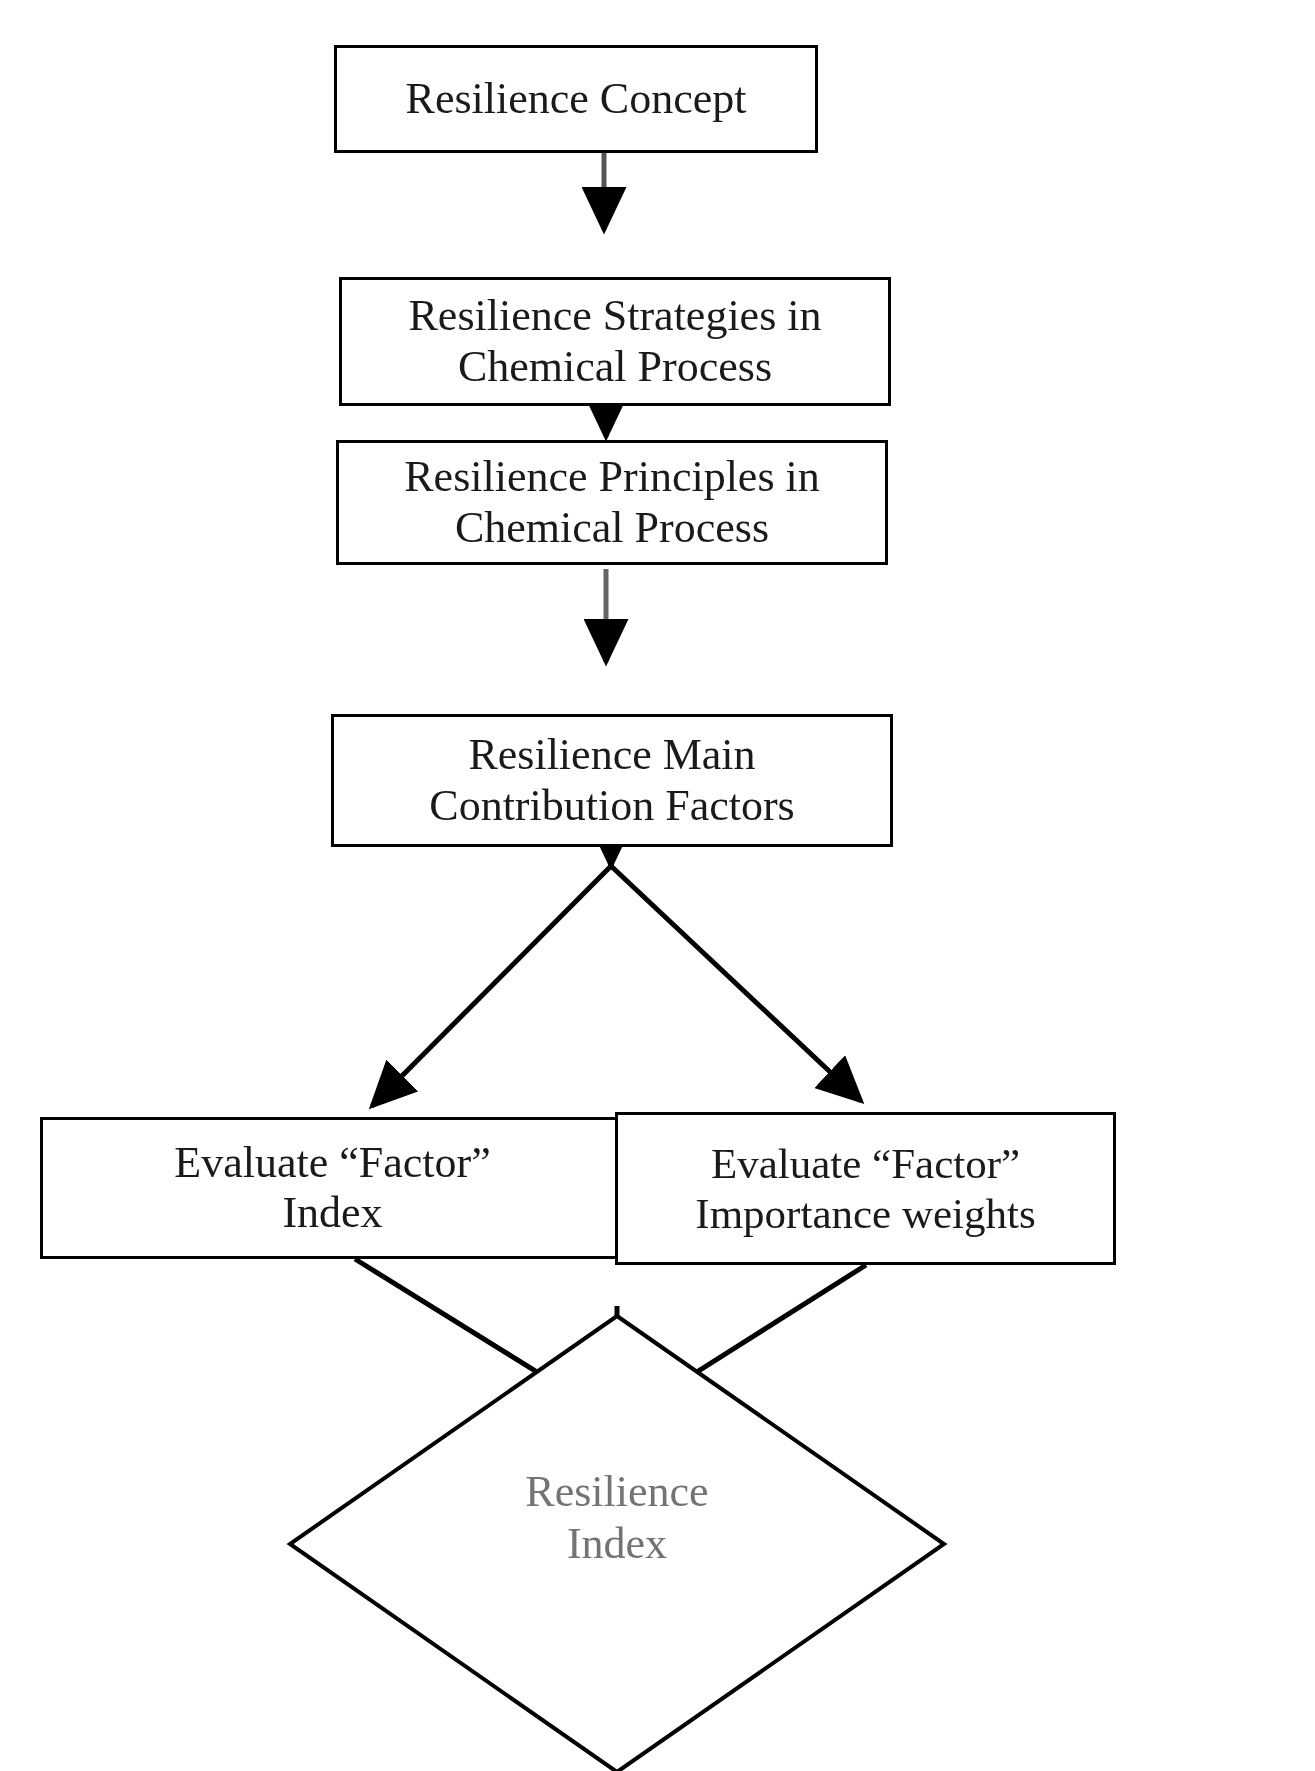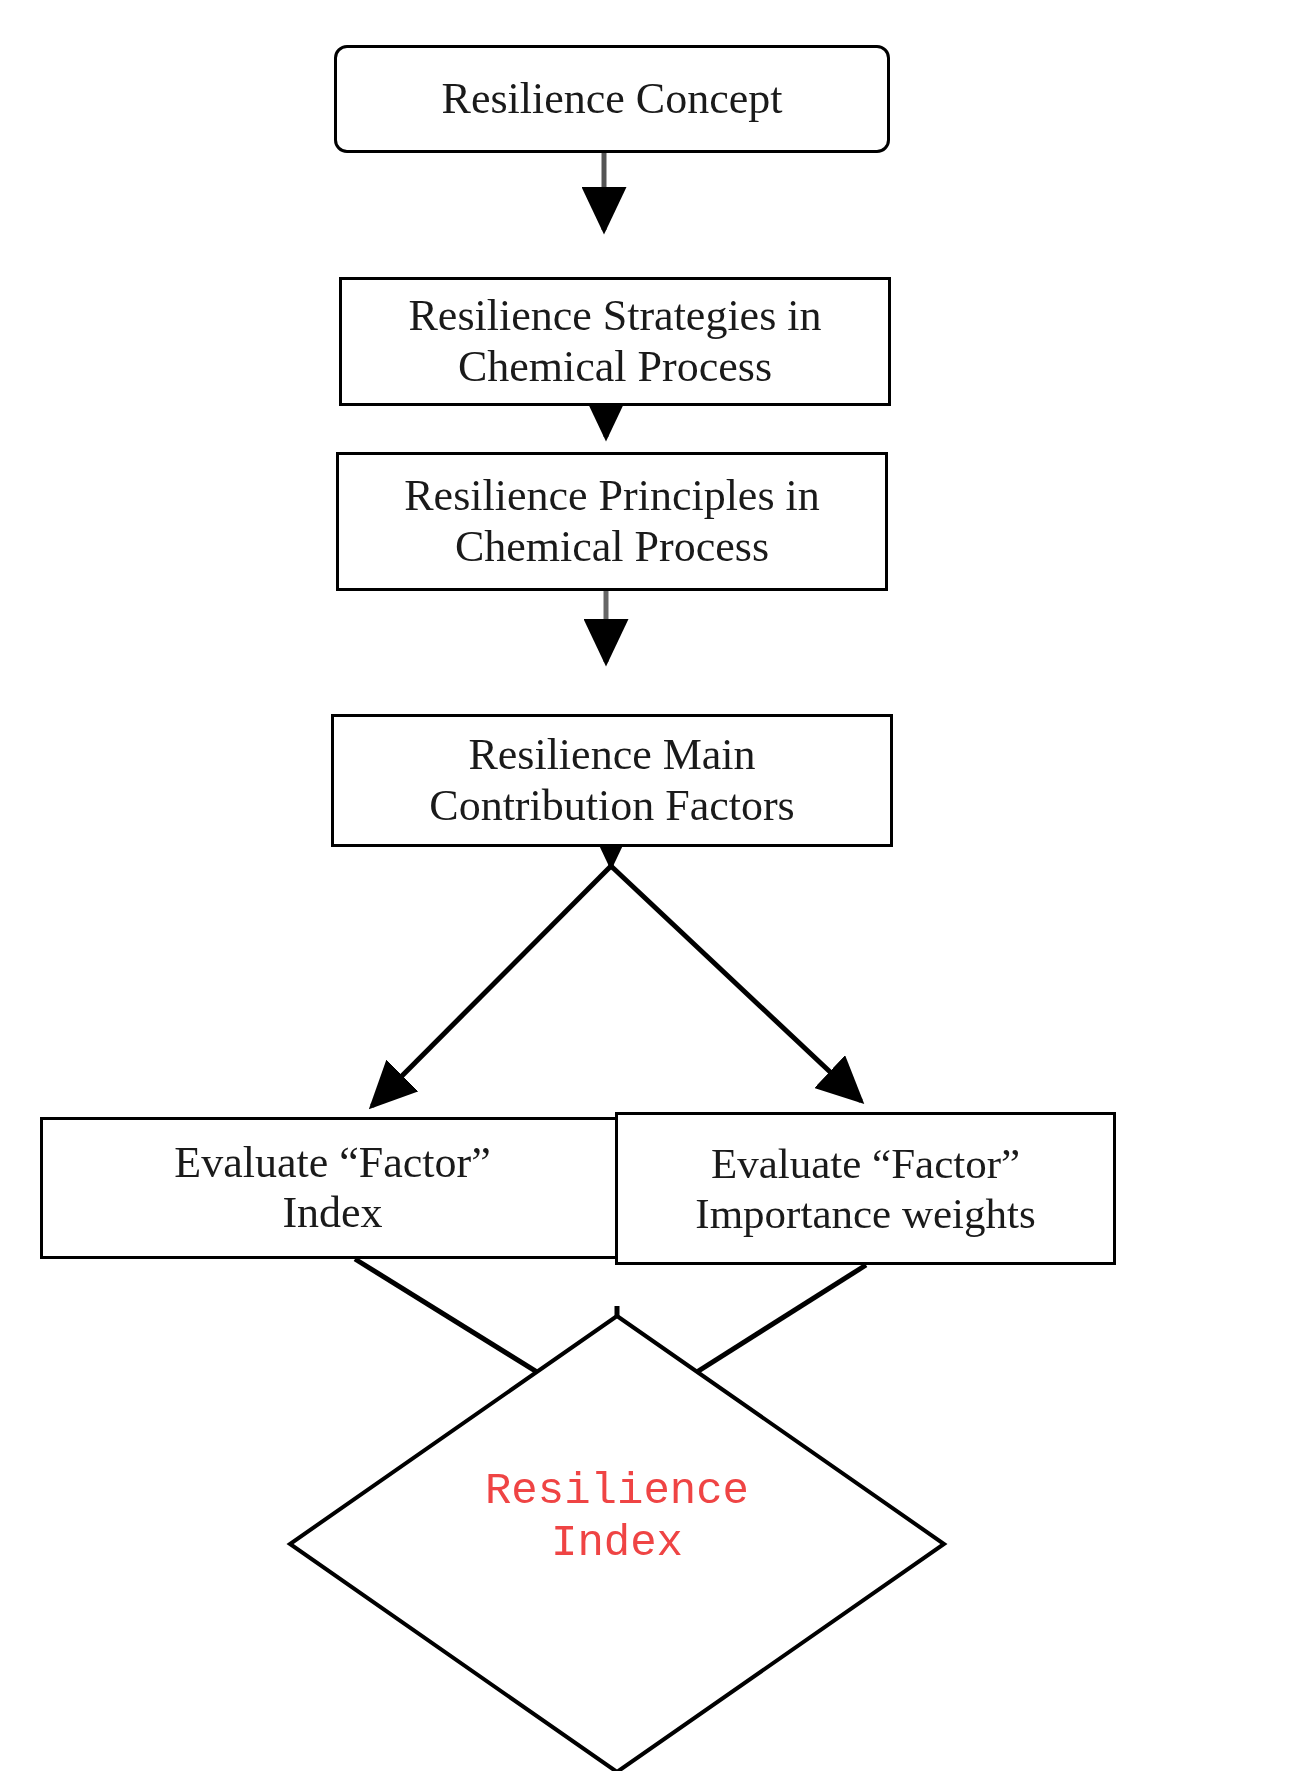--- a/index.html
+++ b/index.html
@@ -43,24 +43,24 @@
     color: #1a1a1a;
     line-height: 1.14;
     white-space: pre-line;
     padding: 0 10px;
   }
   .size-44 { font-size: 44px; }
   .size-43 { font-size: 43px; }
   .diamond-label {
     position: absolute;
     text-align: center;
-    font-family: Liberation Mono, monospace;
+    font-family: Liberation Serif, serif;
     font-size: 44px;
     line-height: 1.18;
-    color: #ef4444;
+    color: #737373;
     white-space: pre-line;
     pointer-events: none;
   }
 </style>
 </head>
 <body>
 
 <div id="flowchart-root">
 
   <svg id="flow-svg" viewBox="0 0 1315 1771" xmlns="http://www.w3.org/2000/svg">
@@ -87,30 +87,30 @@
 
     <line x1="355" y1="1259" x2="595" y2="1408" stroke="#000000" stroke-width="5" marker-end="url(#arrowhead-sm)"></line>
 
     <line x1="866" y1="1265" x2="640" y2="1408" stroke="#000000" stroke-width="5" marker-end="url(#arrowhead-sm)"></line>
 
     <line x1="617" y1="1416" x2="617" y2="1307" stroke="#000000" stroke-width="5" marker-end="url(#arrowhead)" transform="rotate(180 617 1361)"></line>
 
     <polygon points="617,1316 944,1544 617,1772 290,1544" fill="#ffffff" stroke="#000000" stroke-width="4"></polygon>
   </svg>
 
-  <div class="node-box" style="left:334px; top:45px; width:556px; height:108px;border-radius:13px;">
+  <div class="node-box" style="left:334px; top:45px; width:484px; height:108px;">
     <span class="node-label size-44">Resilience Concept</span>
   </div>
 
   <div class="node-box" style="left:339px; top:238px; width:552px; height:129px;margin-top:39px;">
     <span class="node-label size-44">Resilience Strategies in
 Chemical Process</span>
   </div>
 
-  <div class="node-box" style="left:336px; top:452px; width:552px; height:139px;">
+  <div class="node-box" style="left:336px; top:440px; width:552px; height:125px;">
     <span class="node-label size-44">Resilience Principles in
 Chemical Process</span>
   </div>
 
   <div class="node-box" style="left:331px; top:670px; width:562px; height:133px;margin-top:44px;">
     <span class="node-label size-44">Resilience Main
 Contribution Factors</span>
   </div>
 
   <div class="node-box" style="left:40px; top:1117px; width:585px; height:142px;">

